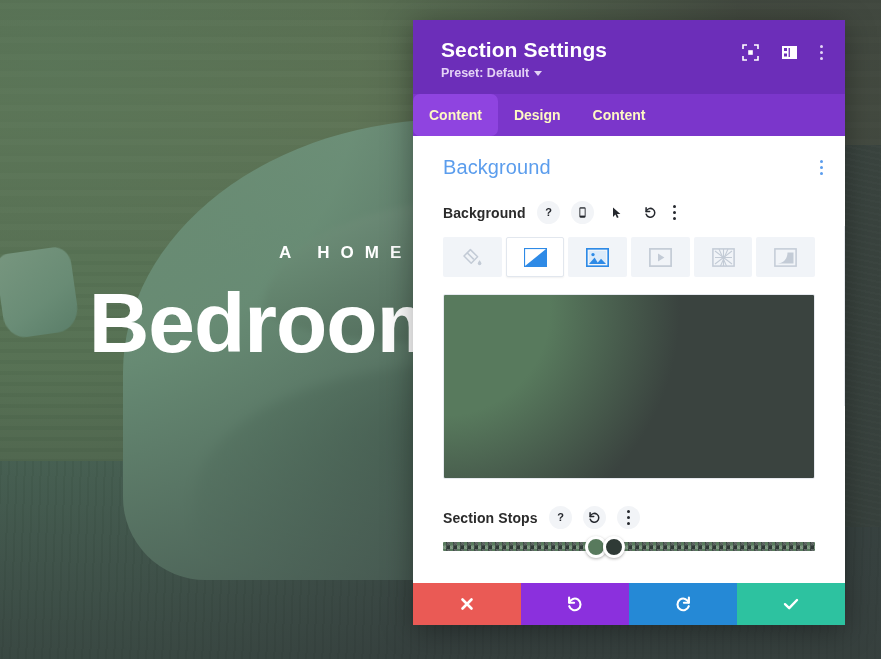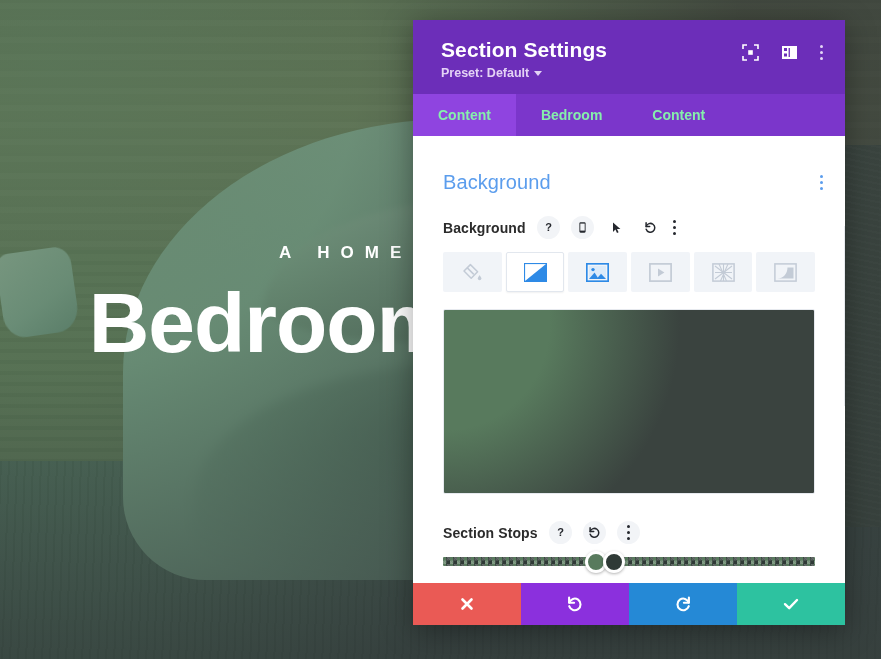--- a/index.html
+++ b/index.html
@@ -136,33 +136,33 @@
 
   .kebab { display: flex; flex-direction: column; gap: 2.5px; align-items: center; cursor: pointer; }
   .kebab i { display: block; width: 3.2px; height: 3.2px; border-radius: 50%; background: currentColor; }
 
   .tabs {
     background: #7b36cb;
     display: flex; align-items: stretch;
     flex: 0 0 auto;
   }
   .tab {
-    padding: 13px 25px;
-    color: #86efac; font-size: 14px; font-weight: 700;
+    padding: 13px 16px;
+    color: #fef9c3; font-size: 14px; font-weight: 700;
     cursor: pointer;
-    display: flex; align-items: center;
+    display: flex; align-items: center; border-radius: 7px;
   }
   .tab.active { background: #8f44e0; }
 
   .modal-body {
     flex: 1 1 auto;
     background: #ffffff;
     position: relative;
     overflow: hidden;
-    padding: 35px 0 0 0;
+    padding: 20px 0 0 0;
   }
   .section-head {
     display: flex; align-items: center; justify-content: space-between;
     padding: 0 22px 0 30px;
     margin-bottom: 22px;
   }
   .section-title {
     color: #5b9ded; font-size: 20px; font-weight: 400; letter-spacing: 0.1px;
   }
   .section-head .kebab { color: #5b9ded; }
@@ -298,21 +298,21 @@
       <span class="kebab" style="color:#e4d6f6">
         <i></i>
           <i></i>
           <i></i>
       </span>
     </div>
   </div>
 
   <div class="tabs">
     <div class="tab active">Content</div>
-    <div class="tab">Bedroom</div>
+    <div class="tab">Design</div>
     <div class="tab">Content</div>
   </div>
 
   <div class="modal-body">
 
     <div class="section-head">
       <div class="section-title">Background</div>
       <span class="kebab">
           <i></i>
           <i></i>

